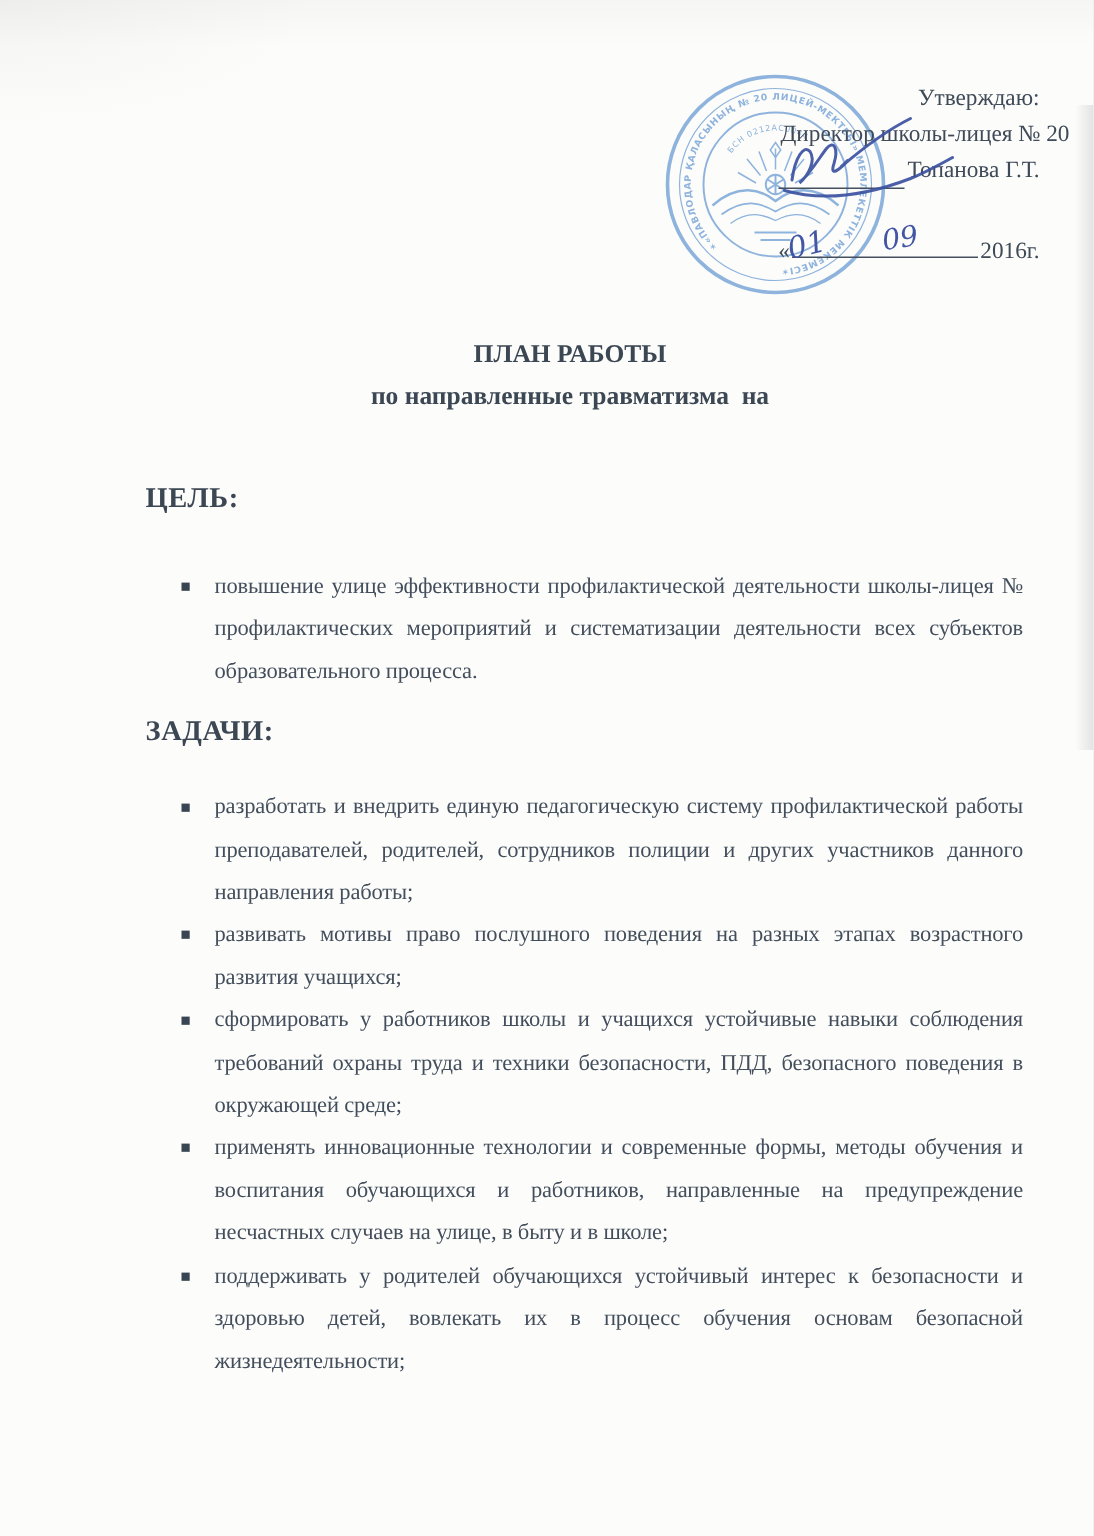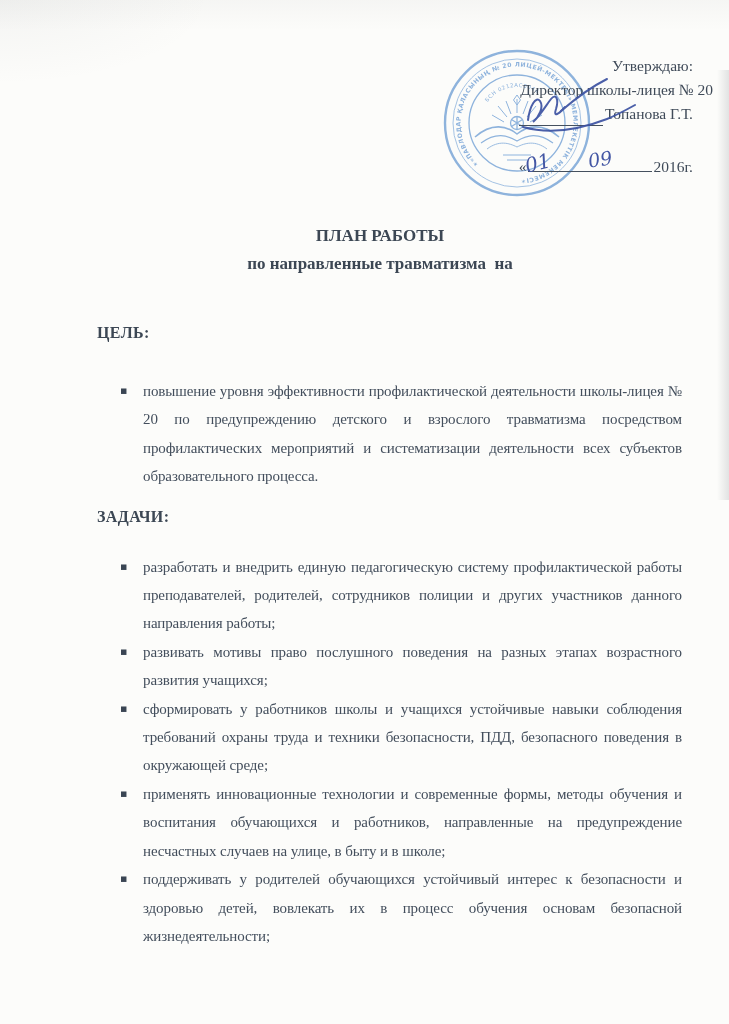--- a/index.html
+++ b/index.html
@@ -42,21 +42,21 @@
         color:#4356a4; }
   .hw.day   { left:-3px; bottom:-4px; font-size:20px; transform:rotate(-14deg); }
   .hw.month { left:60px; bottom:1px;  font-size:19px; transform:rotate(-9deg); }
   .year { white-space:pre; }
   
   .title { position:absolute; top:222px; left:88px; width:584px; text-align:center;
            font-weight:bold; font-size:17px; color:#3c4754; z-index:2; }
   .title-line { line-height:27.8px; white-space:pre; }
   
   .docbody { position:absolute; top:323px; left:97px; width:585px; font-size:15px; }
-  .heading { font-weight:bold; font-size:16px; letter-spacing:0.4px;
+  .heading { font-weight:bold; font-size:19px; letter-spacing:0.4px;
              line-height:20px; margin:0 0 34px 0; color:#3c4754; white-space:pre; }
   .heading.tasks-h { margin:16px 0 26px 0; }
   .item { position:relative; padding-left:46px; }
   .item.goal-item { margin-bottom:0; }
   .bullet { position:absolute; left:23px; top:0; font-size:11px; line-height:28.4px;
             color:#3a4553; font-family:"DejaVu Sans", sans-serif; }
   .line { line-height:28.4px; white-space:nowrap; text-align:justify;
           text-align-last:justify; color:#434e5c; letter-spacing:-0.1px; }
   .line.last { text-align-last:left; }
 </style>
@@ -123,22 +123,21 @@
   <div class="title">
     <div class="title-line">ПЛАН РАБОТЫ</div>
     <div class="title-line">по направленные травматизма  на</div>
   </div>
 
   <div class="docbody">
     <div class="heading">ЦЕЛЬ:</div>
 
     <div class="item goal-item">
       <span class="bullet">▪</span>
-      <div class="line">повышение уровня эффективности профилактической деятельности школы-лицея №</div>
-      <div class="line">20 по предупреждению детского и взрослого травматизма посредством</div>
+      <div class="line">повышение улице эффективности профилактической деятельности школы-лицея №</div>
       <div class="line">профилактических мероприятий и систематизации деятельности всех субъектов</div>
       <div class="line last">образовательного процесса.</div>
     </div>
 
     <div class="heading tasks-h">ЗАДАЧИ:</div>
 
     <div class="item">
       <span class="bullet">▪</span>
       <div class="line">разработать и внедрить единую педагогическую систему профилактической работы</div>
       <div class="line">преподавателей, родителей, сотрудников полиции и других участников данного</div>

